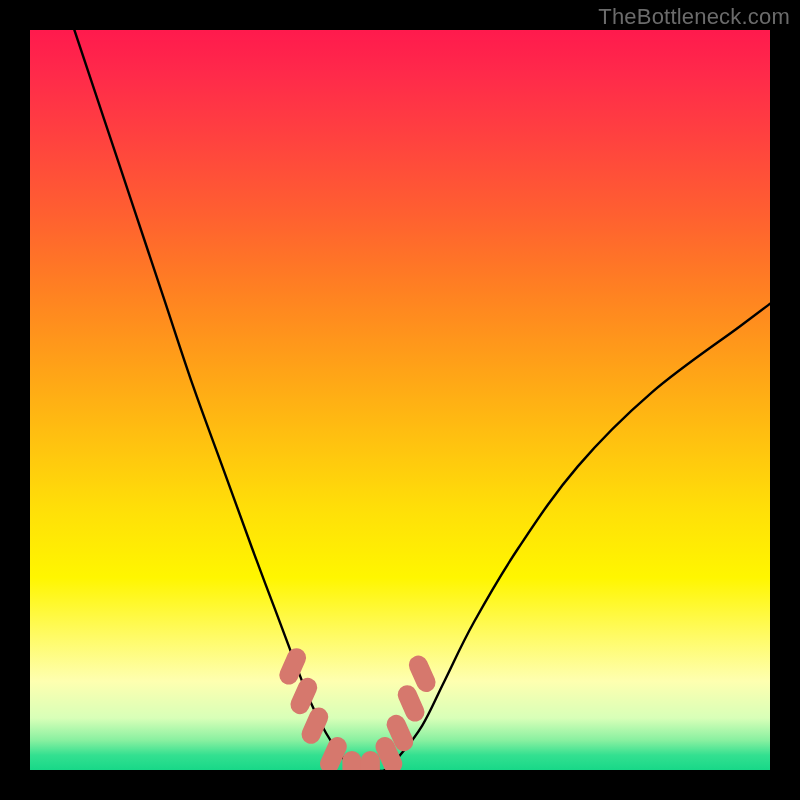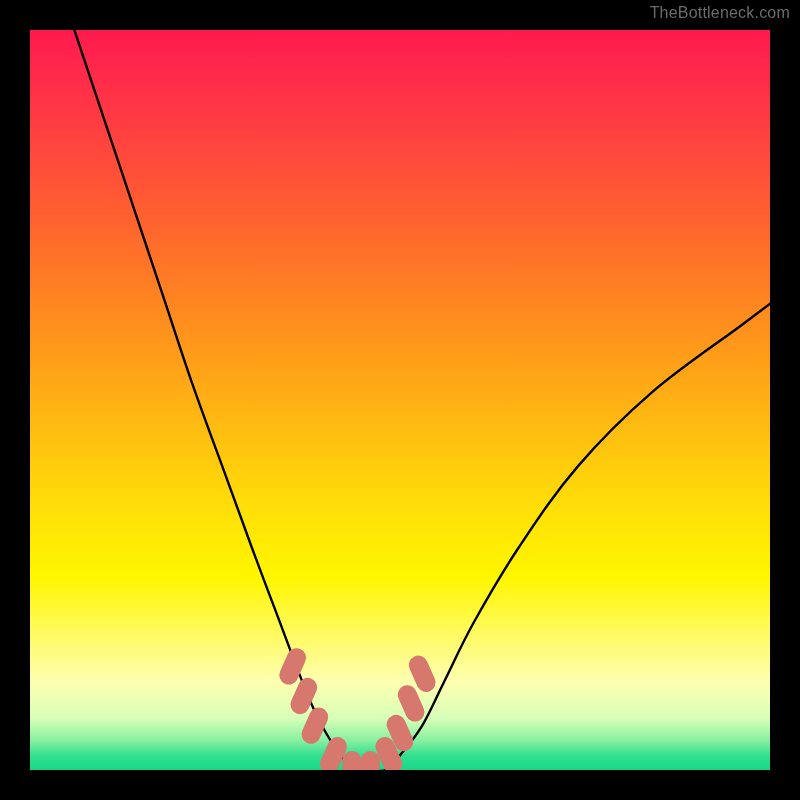--- a/index.html
+++ b/index.html
@@ -42,21 +42,21 @@
       #d8ffb8 93%,
       #88f0a0 96%,
       #33e090 98%,
       #18d888 100%);
   }
   .watermark {
     position: absolute;
     top: 4px;
     right: 10px;
     color: #6b6b6b;
-    font-size: 16px;
+    font-size: 22px;
     font-weight: 500;
     letter-spacing: 0.2px;
     font-family: "Segoe UI", Arial, sans-serif;
   }
   svg.curve {
     position: absolute;
     inset: 0;
   }
 </style>
 </head>

